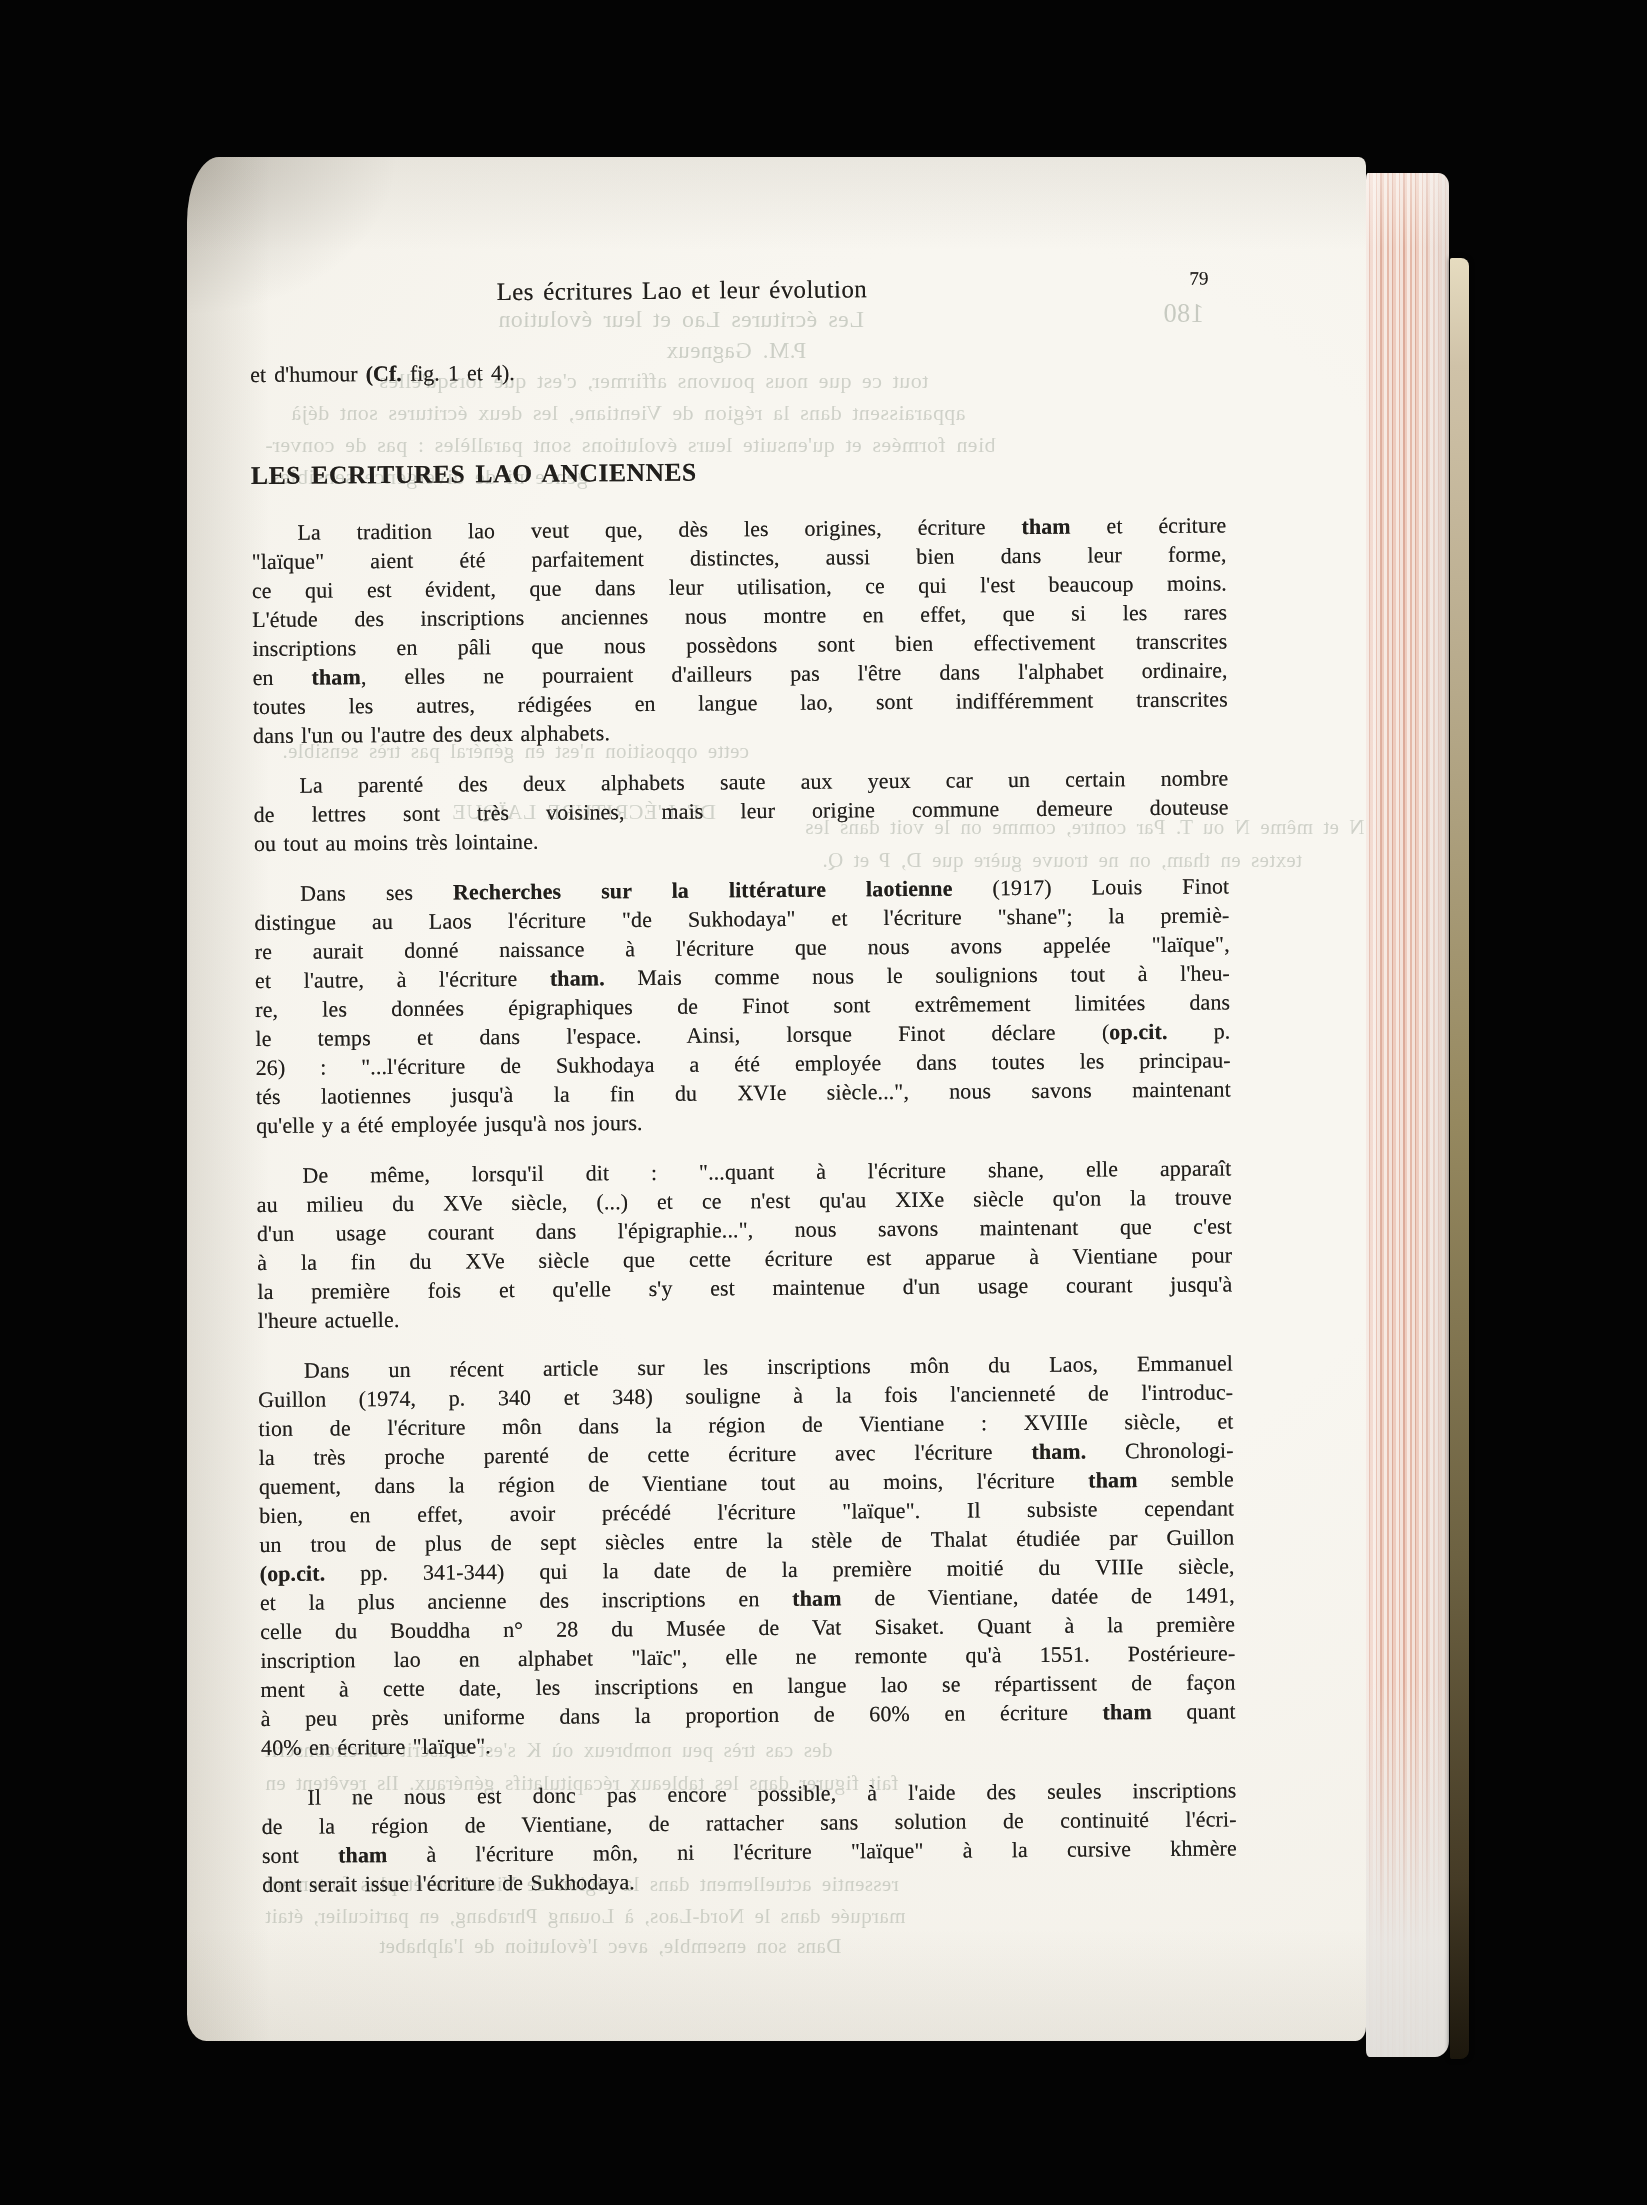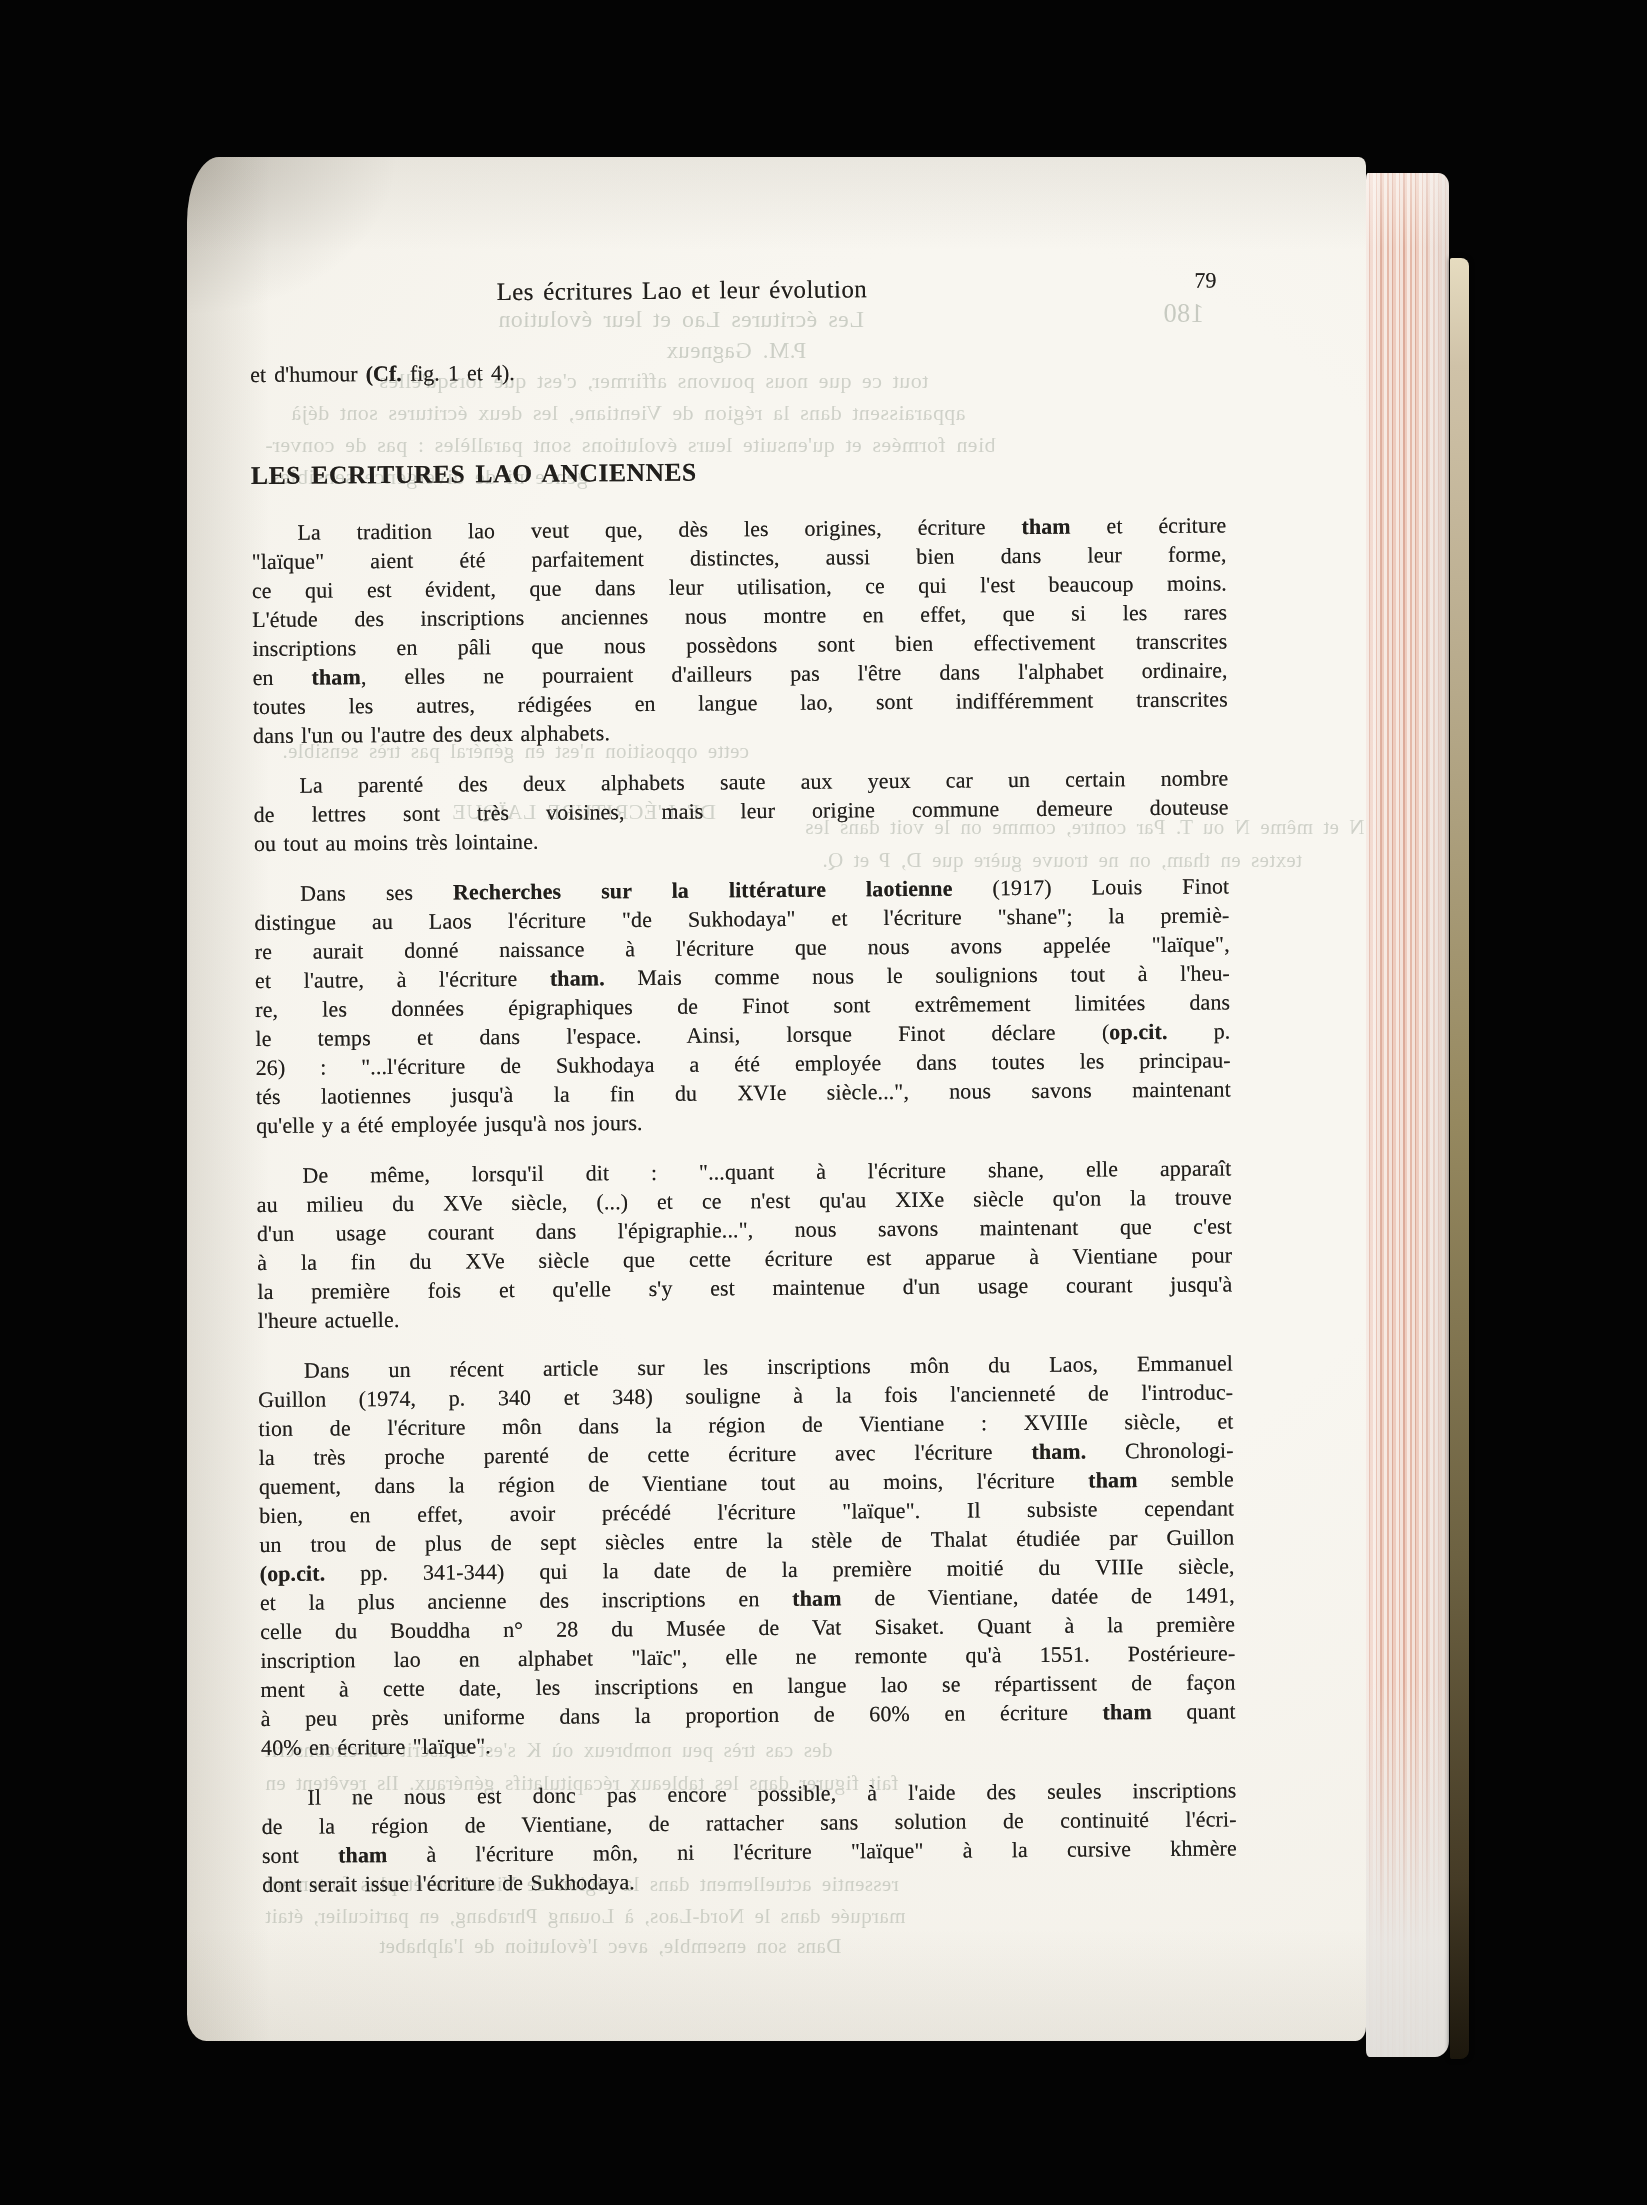--- a/index.html
+++ b/index.html
@@ -61,21 +61,21 @@
   }
 
   
   .text-layer{
     position:absolute;left:63px;top:0;width:975px;height:100%;z-index:2;
     color:var(--ink);transform:rotate(-0.45deg);transform-origin:40% 10%;
     text-shadow:0 0 0.4px rgba(25,22,18,.6);
   }
   .header-row{position:absolute;left:0;top:120px;width:100%;height:35px;}
   .rtitle{position:absolute;left:247px;top:0;font-size:25px;letter-spacing:0.4px;word-spacing:2.6px;}
-  .pnum{position:absolute;right:8px;top:-5.3px;font-size:22px;}
+  .pnum{position:absolute;right:16px;top:-5.3px;font-size:19px;}
   .intro{position:absolute;left:0;top:200px;width:100%;font-size:22px;line-height:29px;word-spacing:2.6px;}
   .heading{position:absolute;left:0;top:301px;width:100%;
     font-size:25.6px;font-weight:bold;letter-spacing:0.5px;word-spacing:3.5px;}
   .paras{position:absolute;left:0;top:358px;width:100%;}
   .para + .para{margin-top:21px;}
   .ln{
     font-size:22px;line-height:29px;height:29px;
     text-align:justify;text-align-last:justify;word-spacing:1.8px;letter-spacing:0.1px;
   }
   .ln.first{padding-left:46px;}

